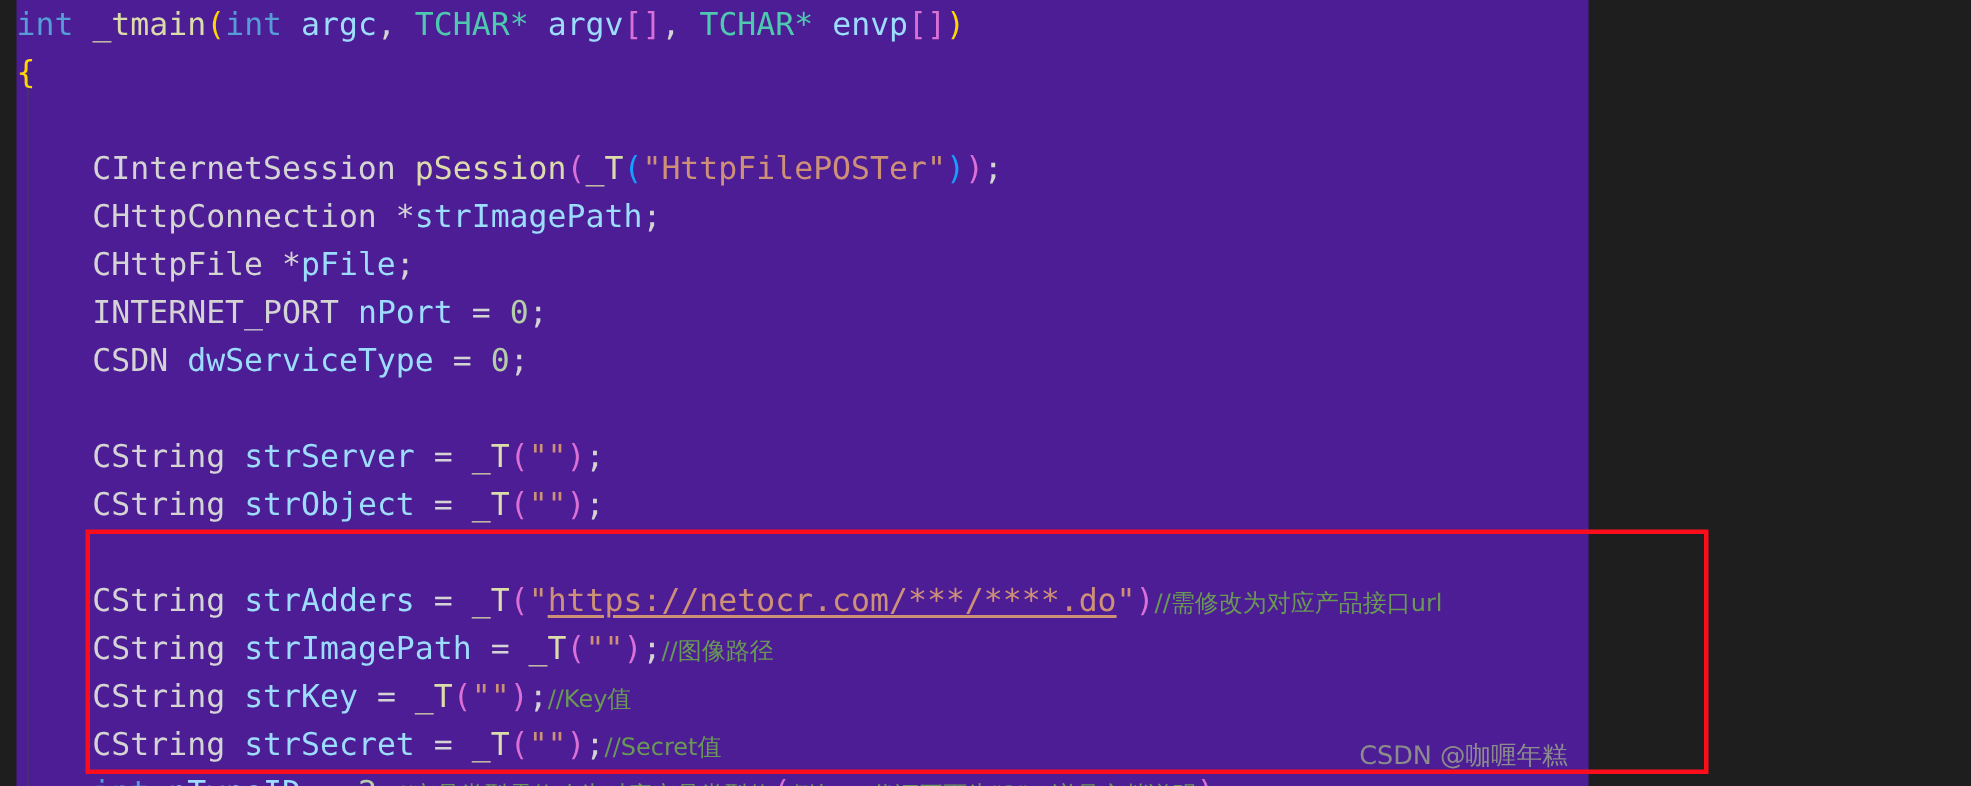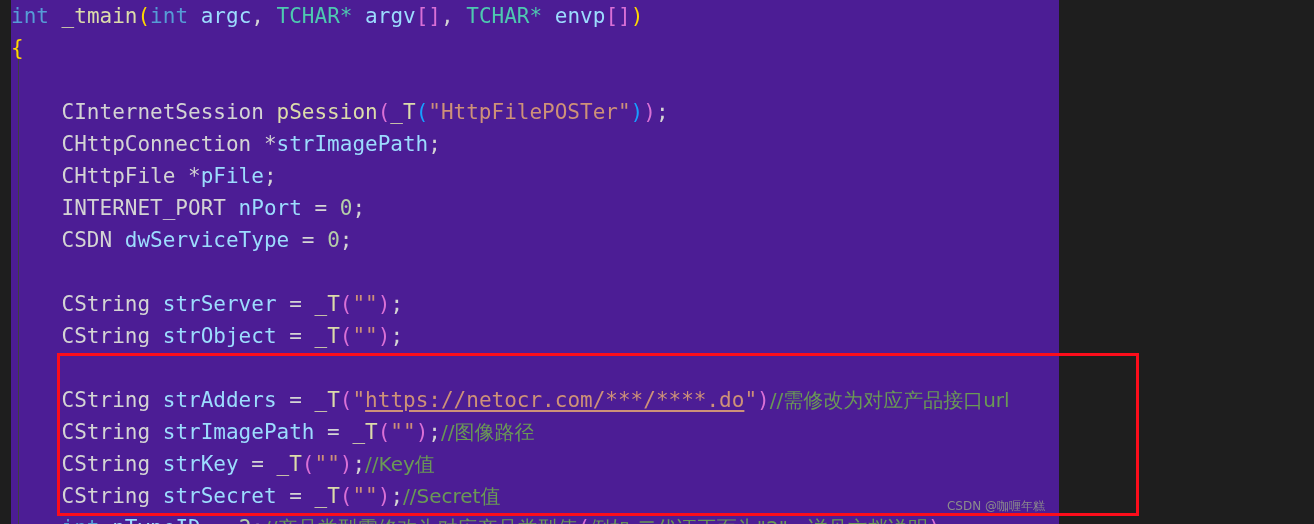--- a/index.html
+++ b/index.html
@@ -58,39 +58,39 @@
   .c-comment   { color: #6a9955; }
   .c-brk-gold  { color: #ffd700; }
   .c-brk-pink  { color: #da70d6; }
   .c-brk-blue  { color: #179fff; }
   .c-punc      { color: #d4d4d4; }
   .underlined  { text-decoration: underline; text-underline-offset: 3px; }
 
   
   .cjk {
     font-family: "DejaVu Sans", "Liberation Sans", sans-serif;
-    font-size: 20px;
+    font-size: 16px;
   }
 
   .redbox {
     position: absolute;
     left: 46px;
     top: 353px;
     width: 1082px;
     height: 163px;
     border: 3px solid #fc0d1b;
     box-sizing: border-box;
     pointer-events: none;
   }
   .watermark {
     position: absolute;
     right: 14px;
     bottom: 9px;
     color: #8c8c8c;
-    font-size: 12px;
+    font-size: 17px;
     font-family: "DejaVu Sans", "Liberation Sans", sans-serif;
     white-space: nowrap;
   }
 </style>
 </head>
 <body>
 
 <div id="editor">
   <div class="indent-guide"></div>
   <div class="code" id="code-root">

